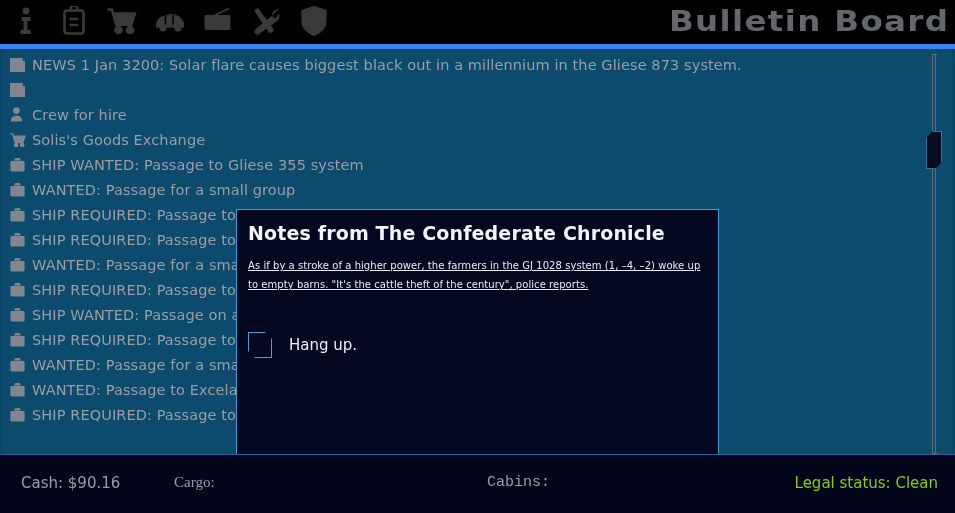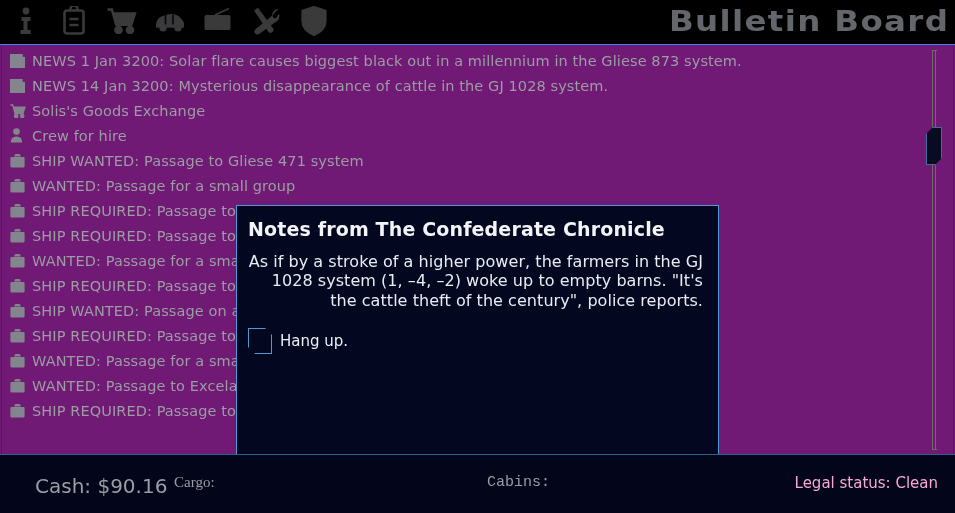--- a/index.html
+++ b/index.html
@@ -75,25 +75,24 @@
   }
 
   
   .panel {
     position: absolute;
     left: 0;
     top: 44px;
     width: 955px;
     height: 411px;
     box-sizing: border-box;
-    border-top: 1px solid #3b82f6;
+    border-top: 5px solid #3b82f6;
     border-bottom: 1px solid #2f5f96;
-    background: #701a75;
+    background: #0c4a6e;
     overflow: hidden;
-    text-align: right;
   }
   .panel::before {
     content: "";
     position: absolute;
     left: 1px; top: 0; bottom: 0;
     width: 1px;
     background: #16365c;
   }
   .panel::after {
     content: "";
@@ -198,32 +197,33 @@
     font-weight: bold;
     color: #f2f4f8;
     letter-spacing: 0.15px;
     white-space: nowrap;
   }
   .dlg-body {
     position: absolute;
     left: 11px;
     top: 46px;
     width: 455px;
-    font-size: 16px;
+    font-size: 10px;
     line-height: 19.3px;
     color: #e9ecf2;
     letter-spacing: 0.05px;
+    text-decoration: underline;
   }
   .dlg-action {
     position: absolute;
     left: 11px;
     top: 122px;
     display: flex;
     align-items: center;
-    gap: 8px;
+    gap: 17px;
     cursor: pointer;
   }
   .action-box {
     width: 24px;
     height: 26px;
     box-sizing: border-box;
     border: 1px solid #4b9ad6;
     background: transparent;
     clip-path: polygon(0 0, calc(100% - 7px) 0, 100% 7px, 100% 100%, 7px 100%, 0 calc(100% - 7px));
   }
@@ -241,39 +241,39 @@
     height: 57px;
     background: #03061a;
   }
   .sb-row {
     position: absolute;
     left: 0; top: 0;
     width: 955px; height: 57px;
   }
   .cash {
     position: absolute;
-    left: 35px;
-    top: 18px;
-    font-size: 20px;
-    color: #9b9da3;
-    white-space: nowrap;
-  }
-  .meter-label {
-    position: absolute;
+    left: 21px;
     top: 18px;
     font-size: 15px;
     color: #9b9da3;
     white-space: nowrap;
   }
+  .meter-label {
+    position: absolute;
+    top: 18px;
+    font-size: 15px;
+    color: #9b9da3;
+    white-space: nowrap;
+  }
   .legal {
     position: absolute;
     right: 17px;
     top: 18px;
     font-size: 15px;
-    color: #f9a8d4;
+    color: #84cc16;
     white-space: nowrap;
   }
 </style>
 </head>
 <body>
 
 <div id="app">
 
   <div class="topbar">
     <div class="topbar-icons">
@@ -365,50 +365,49 @@
             <svg width="15" height="14" viewBox="0 0 15 14">
               <rect x="0" y="0.5" width="12" height="13" fill="none" stroke="#84868d" stroke-width="1.3"></rect>
               <rect x="12" y="3.5" width="2.6" height="10" fill="none" stroke="#84868d" stroke-width="1.2"></rect>
               <rect x="2" y="2.5" width="8" height="2.6"></rect>
               <rect x="2" y="6.6" width="3.4" height="1.5"></rect>
               <rect x="6.6" y="6.6" width="3.4" height="1.5"></rect>
               <rect x="2" y="9.2" width="3.4" height="1.5"></rect>
               <rect x="6.6" y="9.2" width="3.4" height="1.5"></rect>
             </svg>
           </span>
-          <span class="li-label">NEWS 14 Jan 3200: Mysterious disappearance of cattle in the GJ 1028 system.</span>
+        </li>
+        <li class="list-item">
+          <span class="li-icon">
+            <svg width="13" height="15" viewBox="0 0 13 15">
+              <circle cx="6.5" cy="3.6" r="3.3"></circle>
+              <path d="M0.8 14.6 q0-6 5.7-6 q5.7 0 5.7 6 z"></path>
+            </svg>
+          </span>
+          <span class="li-label">Crew for hire</span>
         </li>
         <li class="list-item">
           <span class="li-icon">
             <svg width="16" height="14" viewBox="0 0 16 14">
               <path d="M0.3 0.9 h2.4 l0.7 2.2 H15 L12.9 9.6 H5.1 L3 2 M4.6 4.6 h8.8 l-1.2 3.6 H5.6 z" fill="none" stroke="#84868d" stroke-width="1.3"></path>
               <circle cx="6.2" cy="12" r="1.7" fill="none" stroke="#84868d" stroke-width="1.2"></circle>
               <circle cx="12.2" cy="12" r="1.7" fill="none" stroke="#84868d" stroke-width="1.2"></circle>
             </svg>
           </span>
           <span class="li-label">Solis's Goods Exchange</span>
         </li>
         <li class="list-item">
           <span class="li-icon">
-            <svg width="13" height="15" viewBox="0 0 13 15">
-              <circle cx="6.5" cy="3.6" r="3.3"></circle>
-              <path d="M0.8 14.6 q0-6 5.7-6 q5.7 0 5.7 6 z"></path>
-            </svg>
-          </span>
-          <span class="li-label">Crew for hire</span>
-        </li>
-        <li class="list-item">
-          <span class="li-icon">
-            <svg width="15" height="14" viewBox="0 0 15 14">
-              <path d="M5 2.6 V1.6 a1 1 0 0 1 1-1 h3 a1 1 0 0 1 1 1 v1" fill="none" stroke="#84868d" stroke-width="1.2"></path>
-              <rect x="0.4" y="3" width="14.2" height="10.4" rx="1.1"></rect>
-              <rect x="6.2" y="6.5" width="2.6" height="3.2" fill="#060a1c"></rect>
-            </svg>
-          </span>
-          <span class="li-label">SHIP WANTED: Passage to Gliese 471 system</span>
+            <svg width="15" height="14" viewBox="0 0 15 14">
+              <path d="M5 2.6 V1.6 a1 1 0 0 1 1-1 h3 a1 1 0 0 1 1 1 v1" fill="none" stroke="#84868d" stroke-width="1.2"></path>
+              <rect x="0.4" y="3" width="14.2" height="10.4" rx="1.1"></rect>
+              <rect x="6.2" y="6.5" width="2.6" height="3.2" fill="#060a1c"></rect>
+            </svg>
+          </span>
+          <span class="li-label">SHIP WANTED: Passage to Gliese 355 system</span>
         </li>
         <li class="list-item">
           <span class="li-icon">
             <svg width="15" height="14" viewBox="0 0 15 14">
               <path d="M5 2.6 V1.6 a1 1 0 0 1 1-1 h3 a1 1 0 0 1 1 1 v1" fill="none" stroke="#84868d" stroke-width="1.2"></path>
               <rect x="0.4" y="3" width="14.2" height="10.4" rx="1.1"></rect>
               <rect x="6.2" y="6.5" width="2.6" height="3.2" fill="#060a1c"></rect>
             </svg>
           </span>
           <span class="li-label">WANTED: Passage for a small group</span>

